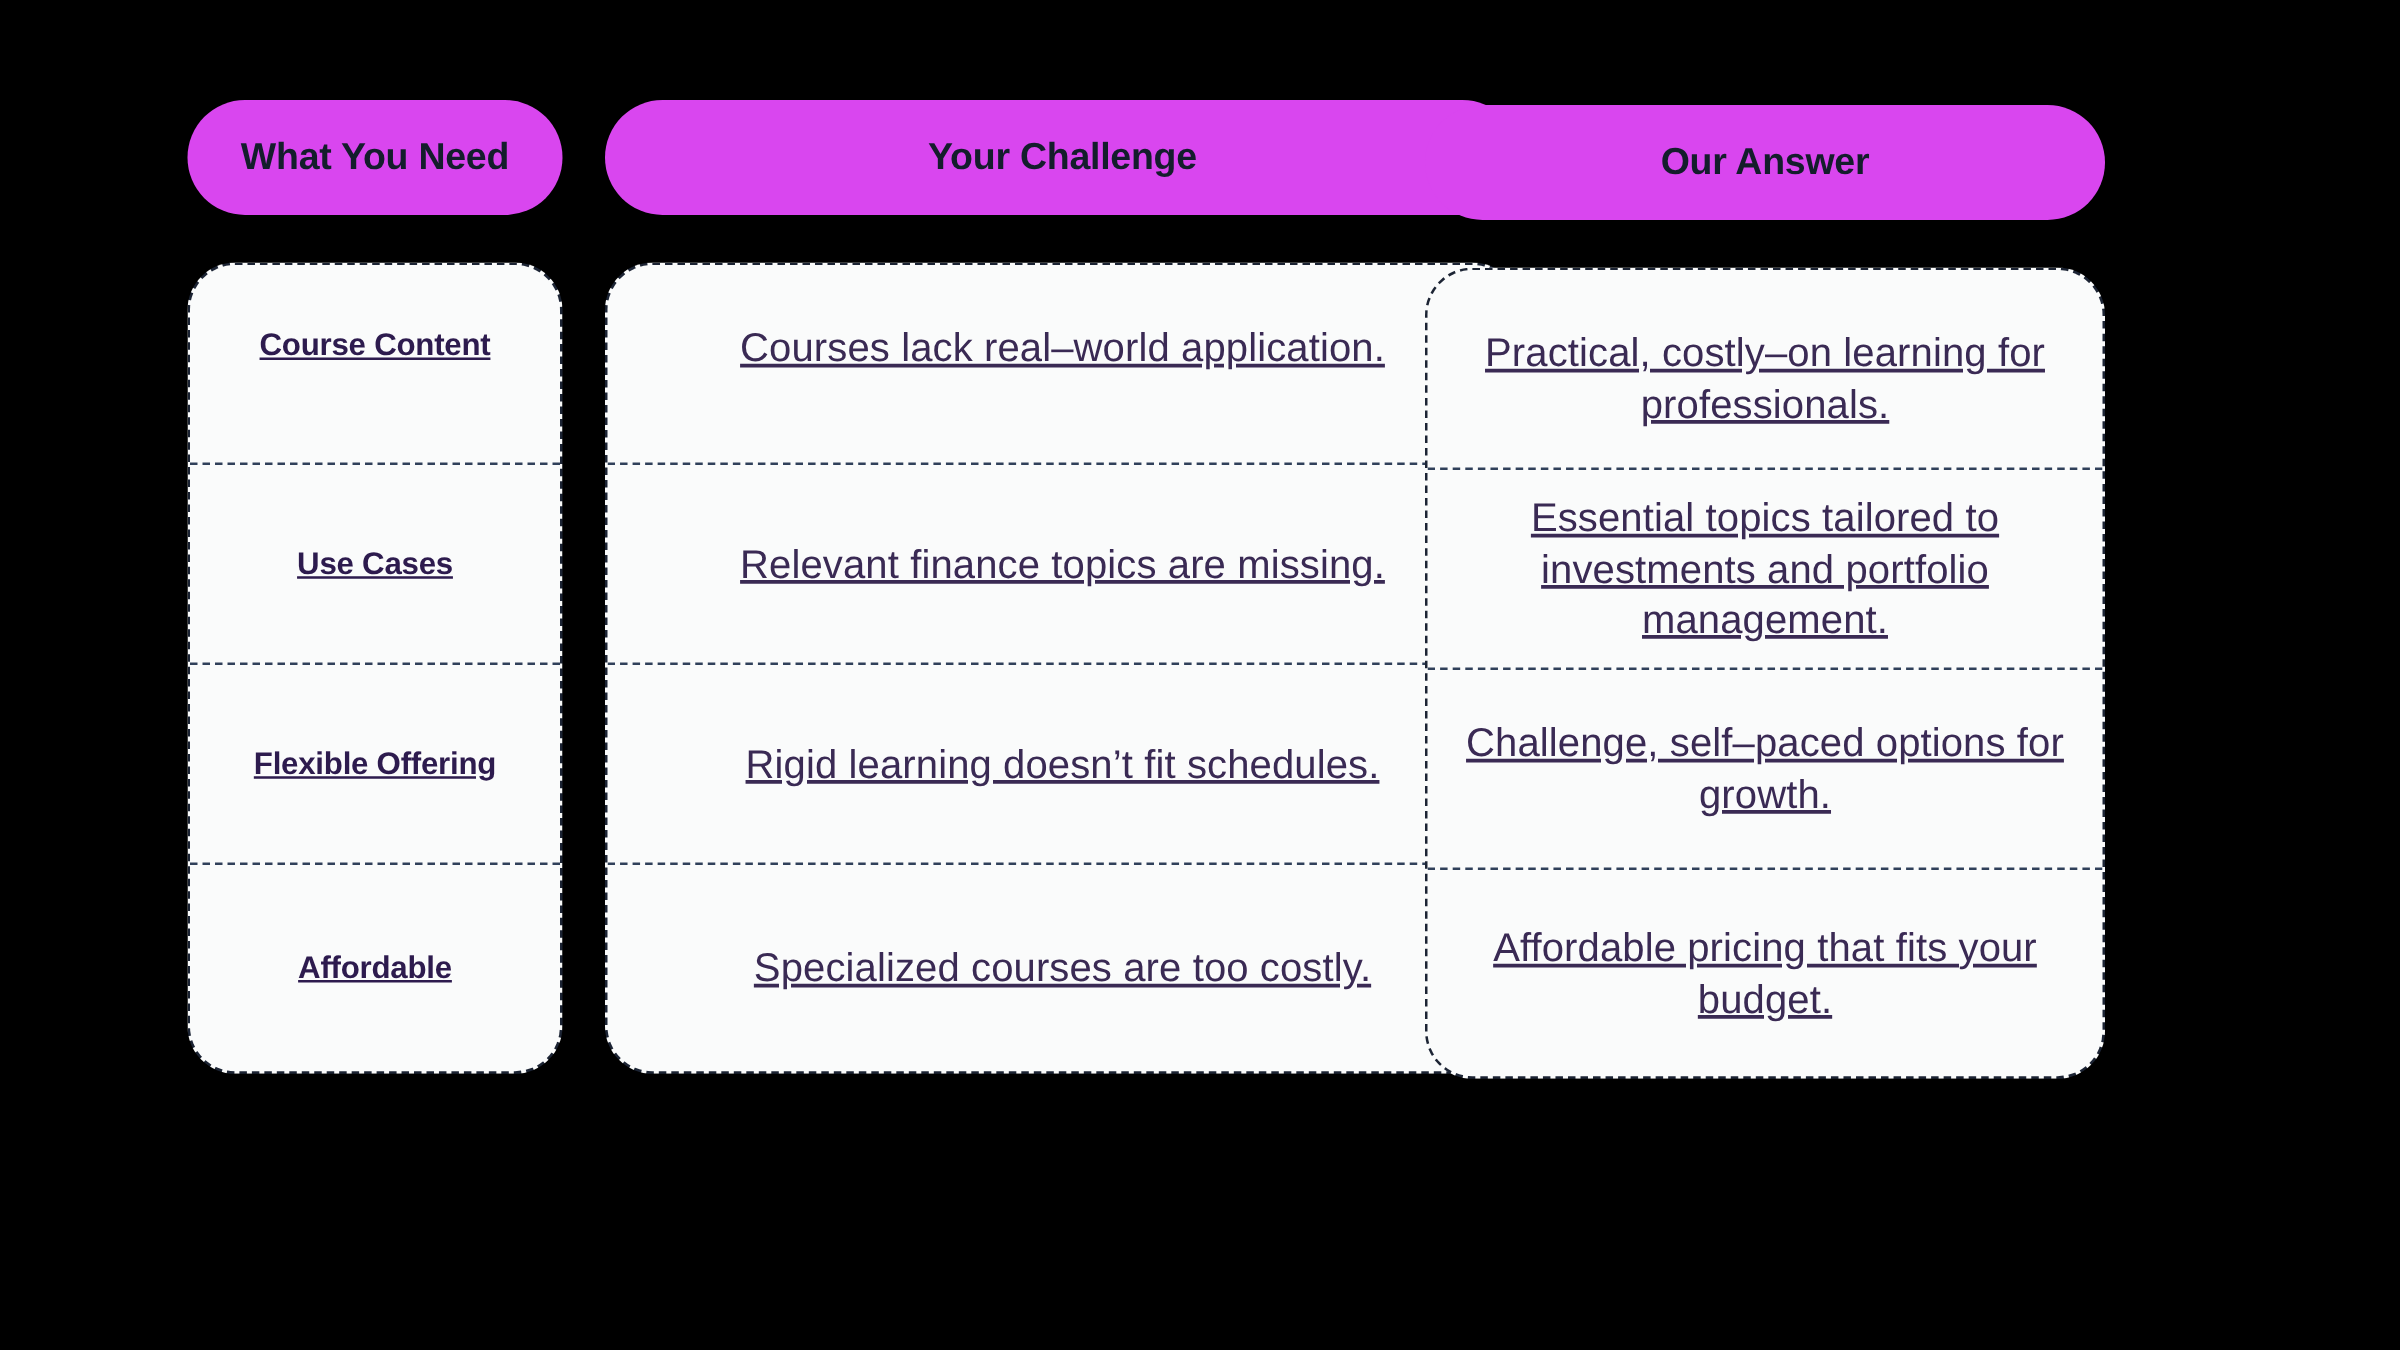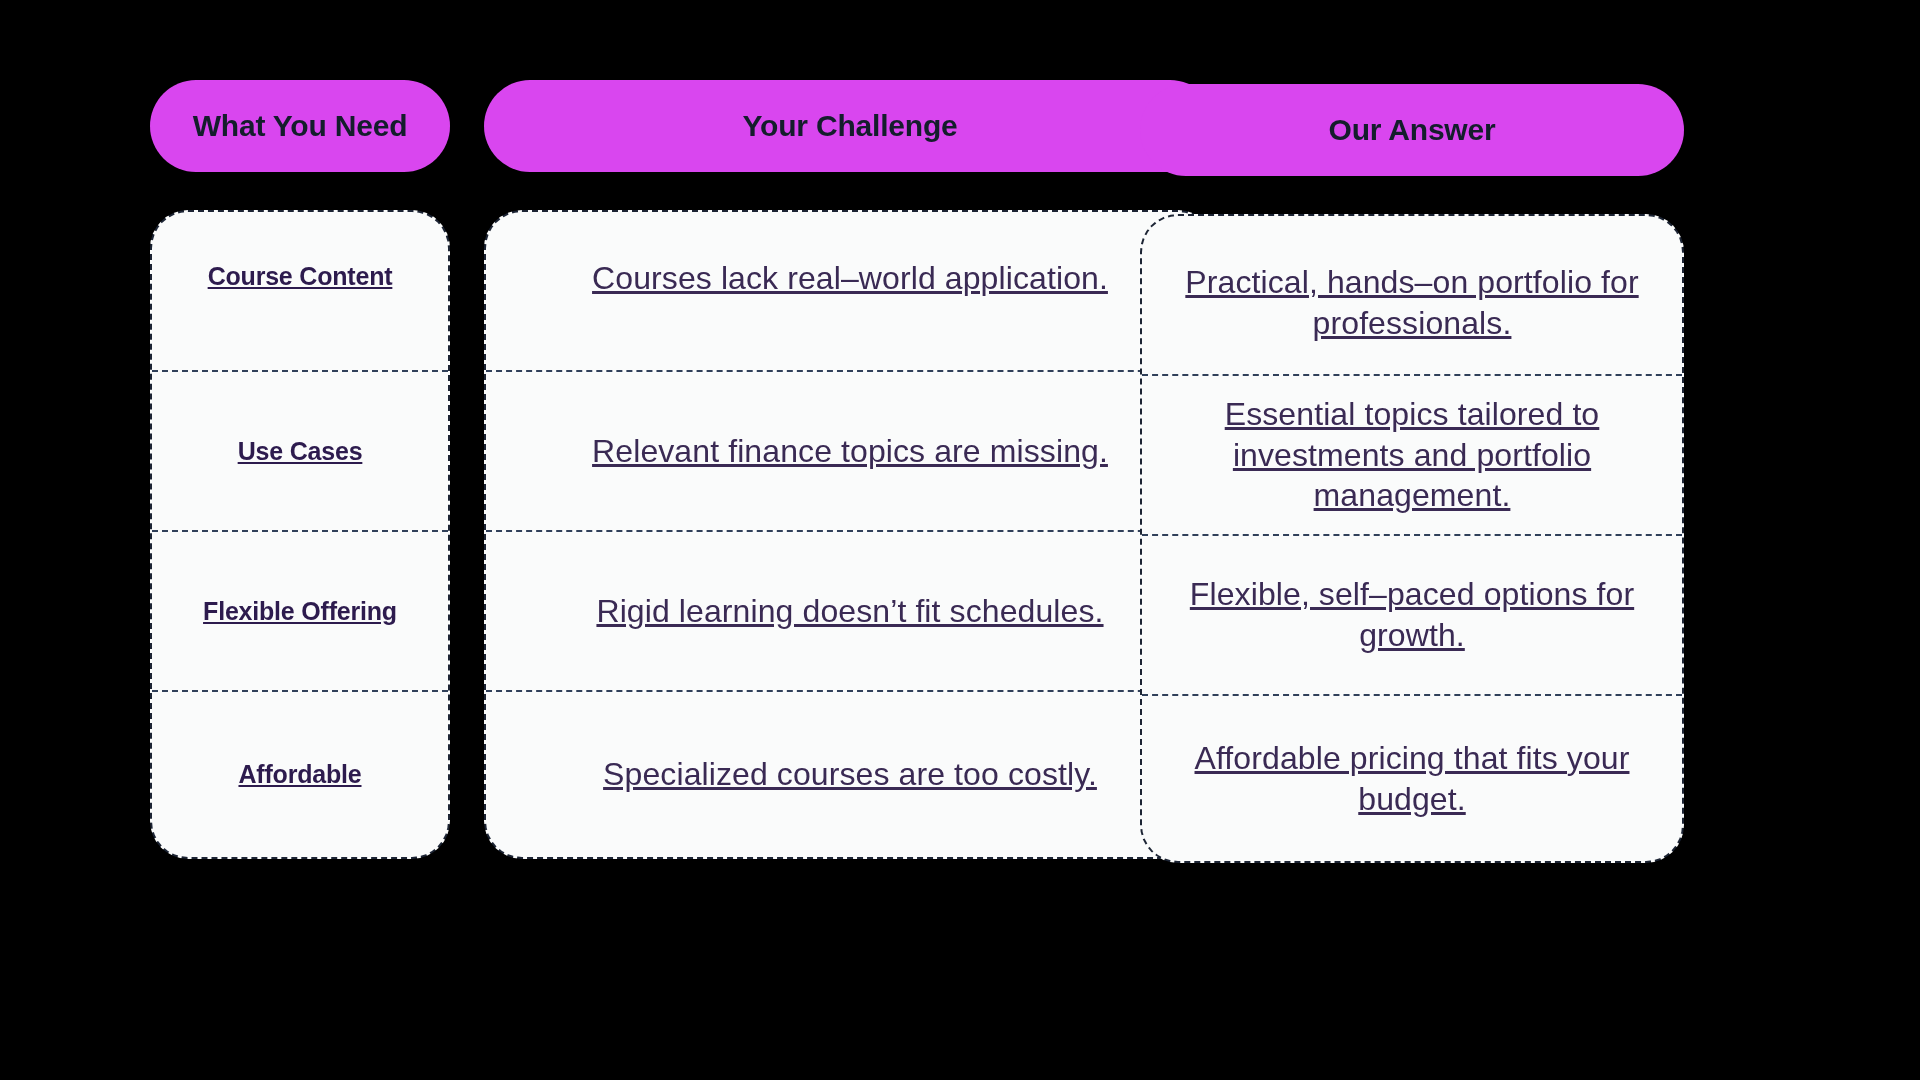--- a/index.html
+++ b/index.html
@@ -115,20 +115,20 @@
       <div class="cell r2">Rigid learning doesn’t fit schedules.</div>
       <div class="cell r3">Specialized courses are too costly.</div>
     </div>
   </div>
 
   <div class="column col-body" style="left:1140px; top:84px; width:544px;">
 
     <div class="header-pill">Our Answer</div>
 
     <div class="body-card">
-      <div class="cell r0">Practical, hands–on portfolio for professionals.</div>
+      <div class="cell r0">Practical, costly–on learning for professionals.</div>
       <div class="cell r1">Essential topics tailored to investments and portfolio management.</div>
-      <div class="cell r2">Flexible, self–paced options for growth.</div>
+      <div class="cell r2">Challenge, self–paced options for growth.</div>
       <div class="cell r3">Affordable pricing that fits your budget.</div>
     </div>
   </div>
 
 </div>
 
 </body></html>

